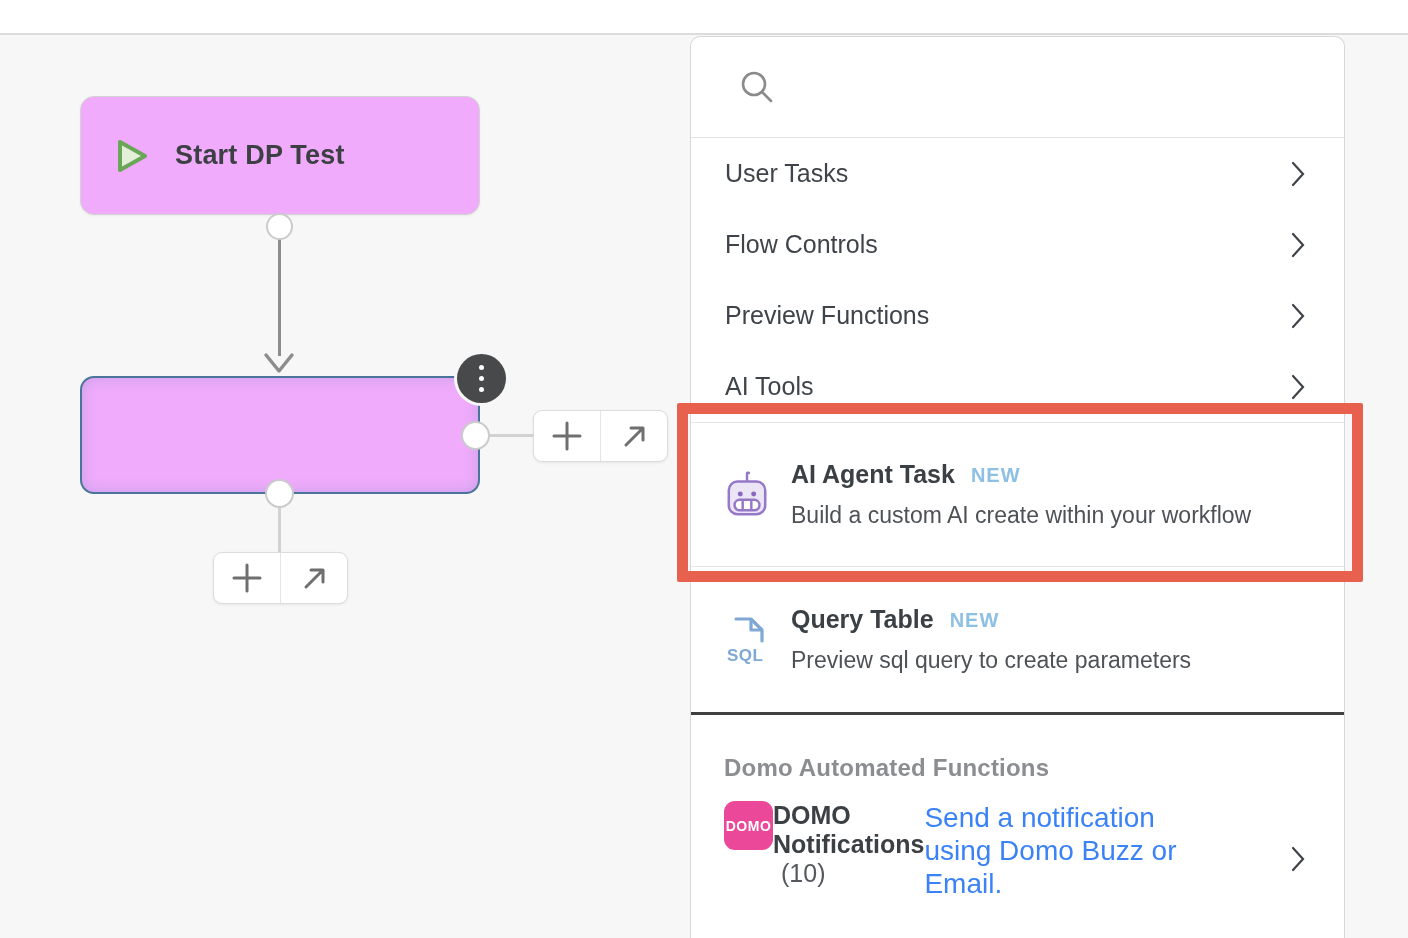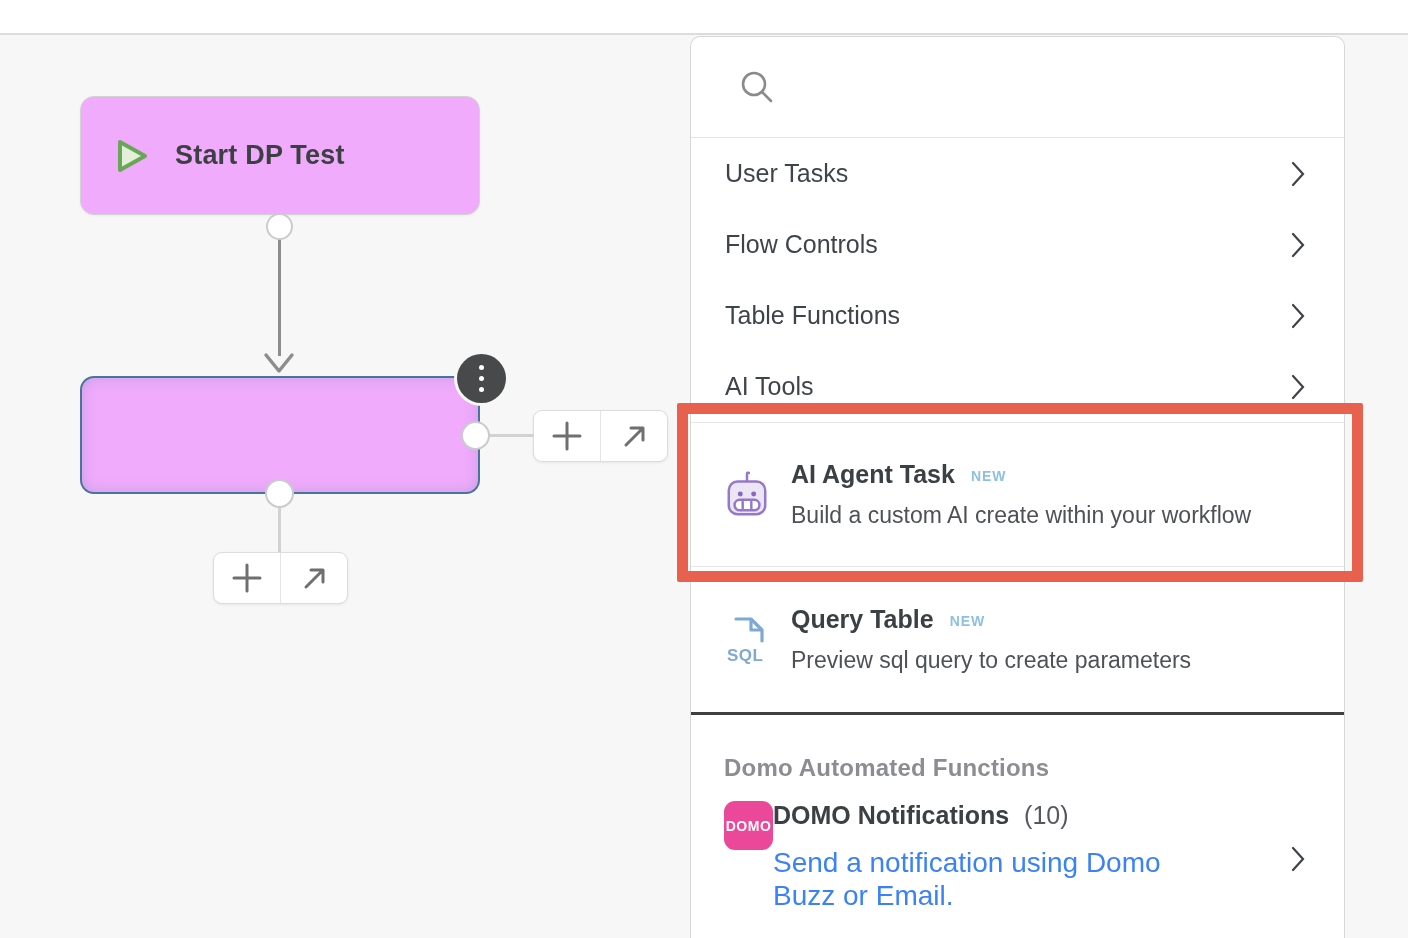--- a/index.html
+++ b/index.html
@@ -68,37 +68,37 @@
   }
   .cat-row .cat-label{flex:1;font-size:25px;color:#3f444a;}
   .action-row{
     height:145px;display:flex;align-items:center;padding-left:33px;box-sizing:border-box;
   }
   .action-row.bordered{border-top:1px solid #e6e6e6;border-bottom:1px solid #e6e6e6;}
   .action-icon{width:46px;margin-right:21px;display:flex;align-items:center;justify-content:center;flex-shrink:0;}
   .action-body{display:flex;flex-direction:column;}
   .title-line{display:flex;align-items:center;}
   .action-title{font-size:25px;font-weight:600;color:#3b4045;}
-  .new-badge{font-size:14px;font-weight:700;color:#8ec0e4;letter-spacing:1px;margin-left:16px;padding-top:2px;}
+  .new-badge{font-size:20px;font-weight:700;color:#8ec0e4;letter-spacing:1px;margin-left:16px;padding-top:2px;}
   .action-desc{font-size:23px;color:#4e5256;margin-top:13px;}
   .section-header-row{
     height:70px;display:flex;align-items:flex-end;padding-left:33px;
     border-top:3px solid #404040;box-sizing:border-box;
   }
   .section-header{font-size:24px;font-weight:700;color:#8b8d90;letter-spacing:0.2px;}
   .fn-row{
     position:relative;display:flex;align-items:flex-start;padding:19px 38px 0 33px;
     box-sizing:border-box;height:157px;cursor:pointer;
   }
   .domo-icon{
     width:49px;height:49px;border-radius:11px;background:#ec4899;flex-shrink:0;
     display:flex;align-items:center;justify-content:center;
     color:#ffffff;font-size:14px;font-weight:700;letter-spacing:0.5px;
   }
-  .fn-body{display:flex;flex-direction:column;max-width:445px;}
+  .fn-body{display:flex;flex-direction:row;max-width:445px;}
   .fn-title-line{font-size:25px;color:#3b4045;margin-bottom:16px;}
   .fn-title{font-weight:700;}
   .fn-count{font-weight:400;color:#55595e;margin-left:8px;}
   .fn-desc{font-size:28px;color:#3b82f6;line-height:33px;}
   .fn-chevron{position:absolute;right:38px;top:64px;}
   
   .highlight-box{
     position:absolute;left:677px;top:403px;width:686px;height:179px;
     border:11px solid #e7614e;border-radius:2px;box-sizing:border-box;
     z-index:20;pointer-events:none;
@@ -200,21 +200,21 @@
   </div>
   <div class="cat-row">
     <span class="cat-label">Flow Controls</span>
     <span style="display:flex;">
       <svg width="15" height="26" viewBox="0 0 15 26">
           <path d="M2 2 L12 13 L2 24" fill="none" stroke="#3f444a" stroke-width="2.2" stroke-linecap="round"></path>
         </svg>
     </span>
   </div>
   <div class="cat-row">
-    <span class="cat-label">Table Functions</span>
+    <span class="cat-label">Preview Functions</span>
     <span style="display:flex;">
       <svg width="15" height="26" viewBox="0 0 15 26">
           <path d="M2 2 L12 13 L2 24" fill="none" stroke="#3f444a" stroke-width="2.2" stroke-linecap="round"></path>
         </svg>
     </span>
   </div>
   <div class="cat-row">
     <span class="cat-label">AI Tools</span>
     <span style="display:flex;">
       <svg width="15" height="26" viewBox="0 0 15 26">

